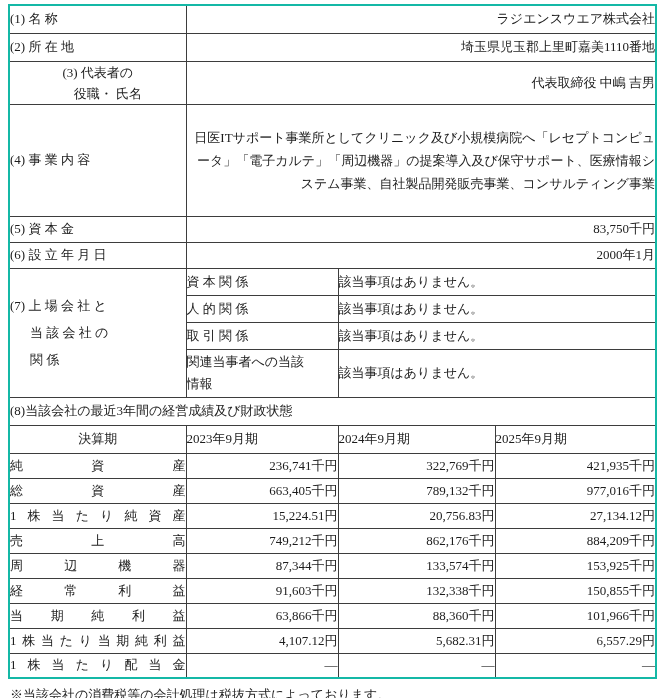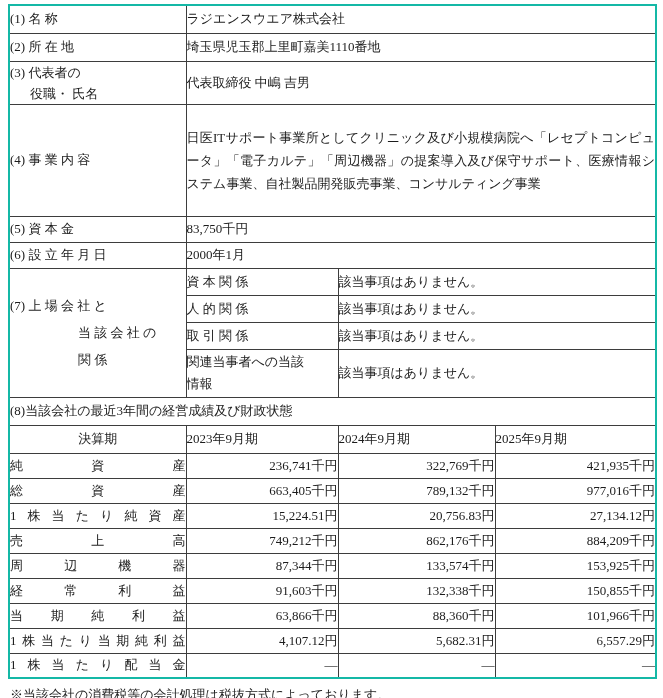--- a/index.html
+++ b/index.html
@@ -37,41 +37,42 @@
   col.c4 { width: 161px; }
 
   
   td.info-label {
     padding-left: 13px;
     padding-right: 4px;
   }
   td.info-value {
     padding-left: 11px;
     padding-right: 8px;
+    text-align: right;
   }
   tr.h28 { height: 28px; }
   tr.h26 { height: 26px; }
   tr.h27 { height: 27px; }
   tr.h42 { height: 42px; }
   tr.h48 { height: 48px; padding-left: 32px; }
   tr.h112 { height: 112px; }
   tr.h25 { height: 25px; }
 
   td.v-top { vertical-align: top; padding-top: 6px; }
   .label-line2 { padding-left: 20px; }
-  .rel-label-line2 { padding-left: 68px; }
+  .rel-label-line2 { padding-left: 20px; }
   .rel-label .line { line-height: 27px; }
   .biz-text {
     line-height: 23px;
     padding-top: 4px;
     padding-bottom: 6px;
     padding-right: 22px;
     text-align: justify;
   }
-  .two-line-label .line { line-height: 21px; }
+  .two-line-label .line { line-height: 21px; text-align: center; }
 
   
   td.rel-sub-label {
     padding-left: 11px;
     padding-right: 7px;
     white-space: pre-line;
     line-height: 22px;
   }
   td.rel-sub-value {
     padding-left: 10px;

